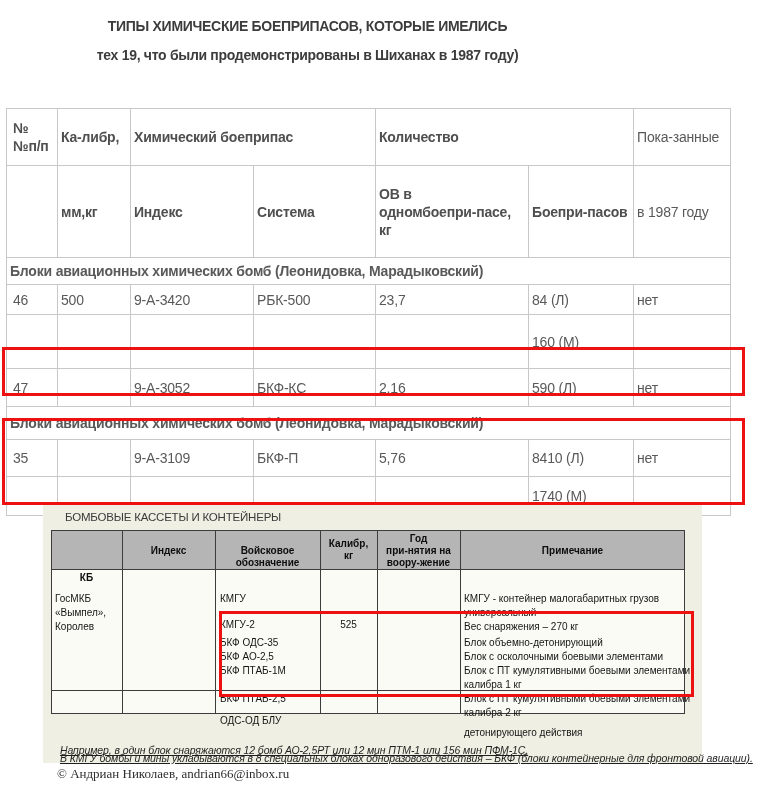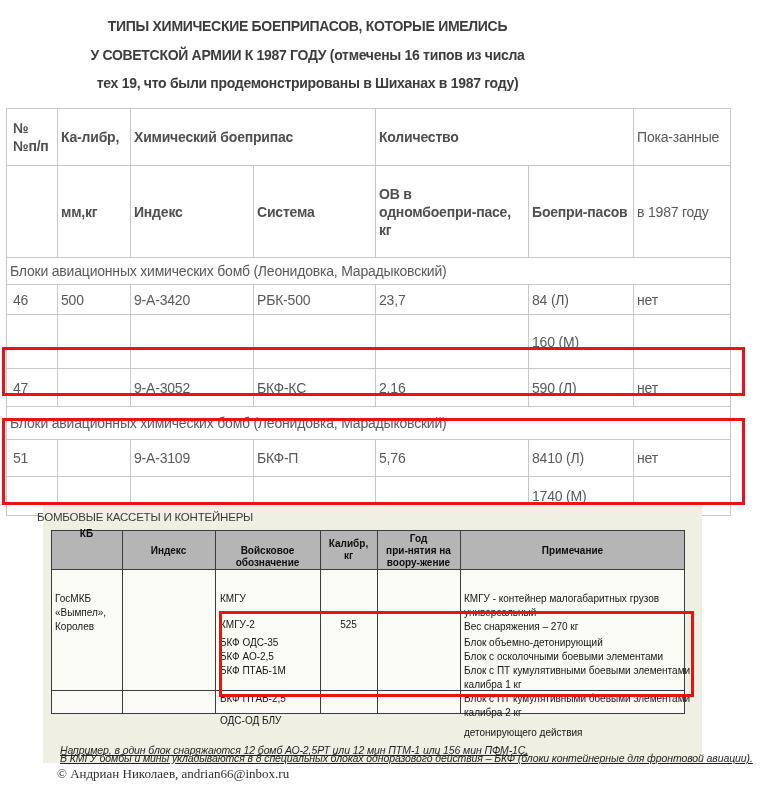--- a/index.html
+++ b/index.html
@@ -9,26 +9,26 @@
   .title-block{position:absolute;left:55px;top:12px;width:505px;text-align:center;
         font-weight:bold;font-size:14px;line-height:28.5px;color:#3c3c3c;letter-spacing:-0.3px;}
   
   table.mt{position:absolute;left:6px;top:108px;border-collapse:collapse;table-layout:fixed;
         width:724px;letter-spacing:-0.2px;}
   table.mt td{border:1px solid #c8c8c8;vertical-align:middle;
         font-size:14px;color:#595959;padding:0 3px;overflow:hidden;}
   table.mt td.b{font-weight:bold;color:#4f4f4f;}
   table.mt td.left{text-align:left;padding-left:6px;}
   table.mt td.pre{white-space:pre-line;line-height:18px;}
-  table.mt td.sec{text-align:left;font-weight:normal;}
+  table.mt td.sec{text-align:left;font-weight:bold;}
   
   .redbox{position:absolute;border:3px solid #ee1111;pointer-events:none;background:transparent;}
   
   .panel{position:absolute;left:43px;top:505px;width:659px;height:258px;background:#efefe3;}
-  .panel-title{position:absolute;left:37px;top:511px;font-size:11.5px;color:#3a3a3a;letter-spacing:-0.2px;text-align:center;}
+  .panel-title{position:absolute;left:65px;top:511px;font-size:11.5px;color:#3a3a3a;letter-spacing:-0.2px;text-align:center;}
   .ctable{position:absolute;left:51px;top:530px;width:634px;height:184px;background:#fbfbf5;
         border:1px solid #3c3c3c;box-sizing:border-box;}
   .chead{position:absolute;left:51px;top:530px;width:634px;height:40px;background:#b5b5b5;
         border:1px solid #3c3c3c;box-sizing:border-box;}
   .chcell{position:absolute;font-size:10px;font-weight:bold;color:#0d0d0d;text-align:center;
         white-space:pre-line;line-height:12px;}
   .vline{position:absolute;width:1px;background:#3c3c3c;top:530px;height:184px;}
   .hline{position:absolute;height:1px;background:#3c3c3c;left:51px;width:634px;}
   .cline{position:absolute;font-size:10px;color:#141414;line-height:13px;white-space:nowrap;margin-top:20px;}
   .cline.center{text-align:center;}
@@ -38,21 +38,20 @@
   .copyright{position:absolute;left:57px;top:766px;font-family:"Liberation Serif",serif;
         font-size:13px;color:#2e2e2e;}
 </style>
 </head>
 <body>
 
 <div id="page">
 
   <div class="title-block">
     <div>ТИПЫ ХИМИЧЕСКИЕ БОЕПРИПАСОВ, КОТОРЫЕ ИМЕЛИСЬ</div>
-    <div>У СОВЕТСКОЙ АРМИИ К 1987 ГОДУ (отмечены 16 типов из числа</div>
     <div>тех 19, что были продемонстрированы в Шиханах в 1987 году)</div>
   </div>
 
   <table class="mt">
     <colgroup>
       <col style="width:51px">
         <col style="width:73px">
         <col style="width:123px">
       <col style="width:122px">
         <col style="width:153px">
@@ -106,21 +105,21 @@
       <td>9-А-3052</td>
       <td>БКФ-КС</td>
       <td>2,16</td>
       <td>590 (Л)</td>
       <td>нет</td>
     </tr>
     <tr style="height:33px">
       <td class="sec" colspan="7">Блоки авиационных химических бомб (Леонидовка, Марадыковский)</td>
     </tr>
     <tr style="height:37px">
-      <td class="left">51</td>
+      <td class="left">35</td>
       <td></td>
       <td>9-А-3109</td>
       <td>БКФ-П</td>
       <td>5,76</td>
       <td>8410 (Л)</td>
       <td>нет</td>
     </tr>
     <tr style="height:39px">
       <td></td>
       <td></td>
@@ -135,21 +134,21 @@
 
   <div class="redbox" style="left:2px;top:347px;width:737px;height:43px"></div>
   <div class="redbox" style="left:2px;top:418px;width:737px;height:81px"></div>
 
   <div class="panel"></div>
   <div class="panel-title">БОМБОВЫЕ КАССЕТЫ И КОНТЕЙНЕРЫ</div>
 
   <div class="ctable"></div>
   <div class="chead"></div>
 
-  <div class="chcell" style="left:51px;top:528px;width:71px">КБ</div>
+  <div class="chcell" style="left:51px;top:572px;width:71px">КБ</div>
   <div class="chcell" style="left:122px;top:545px;width:93px">Индекс</div>
   <div class="chcell" style="left:215px;top:545px;width:105px">Войсковое обозначение</div>
   <div class="chcell" style="left:320px;top:538px;width:57px">Калибр,
 кг</div>
   <div class="chcell" style="left:460px;top:545px;width:225px">Примечание</div>
   <div class="chcell" style="left:377px;top:533px;width:83px">Год
 при-нятия на
 воору-жение</div>
 
   <div class="vline" style="left:122px"></div>

